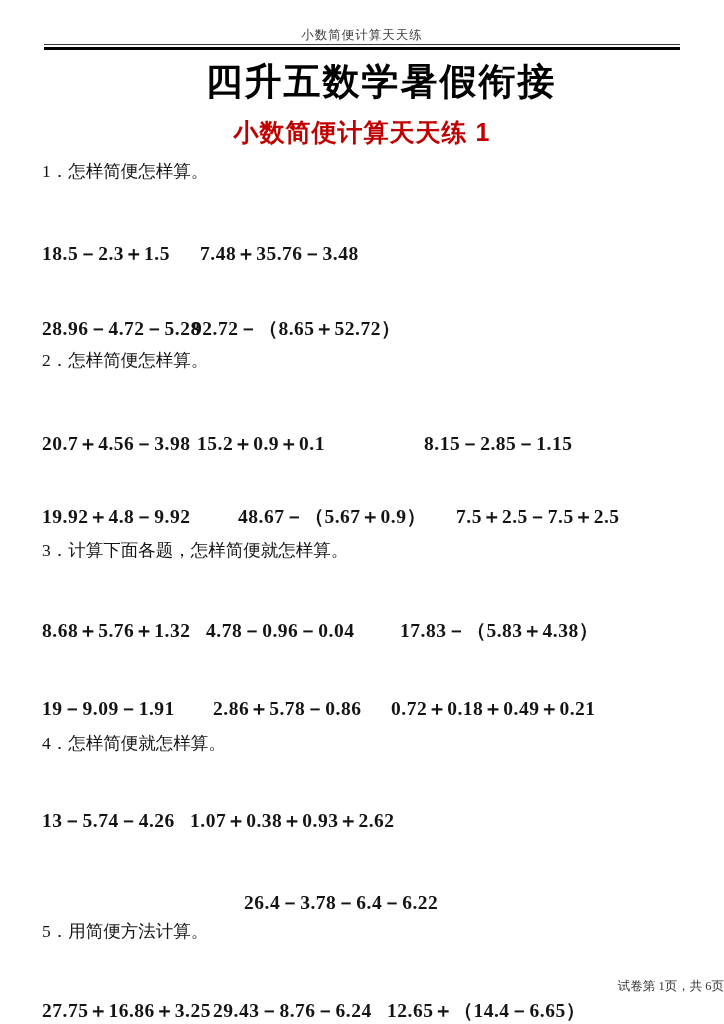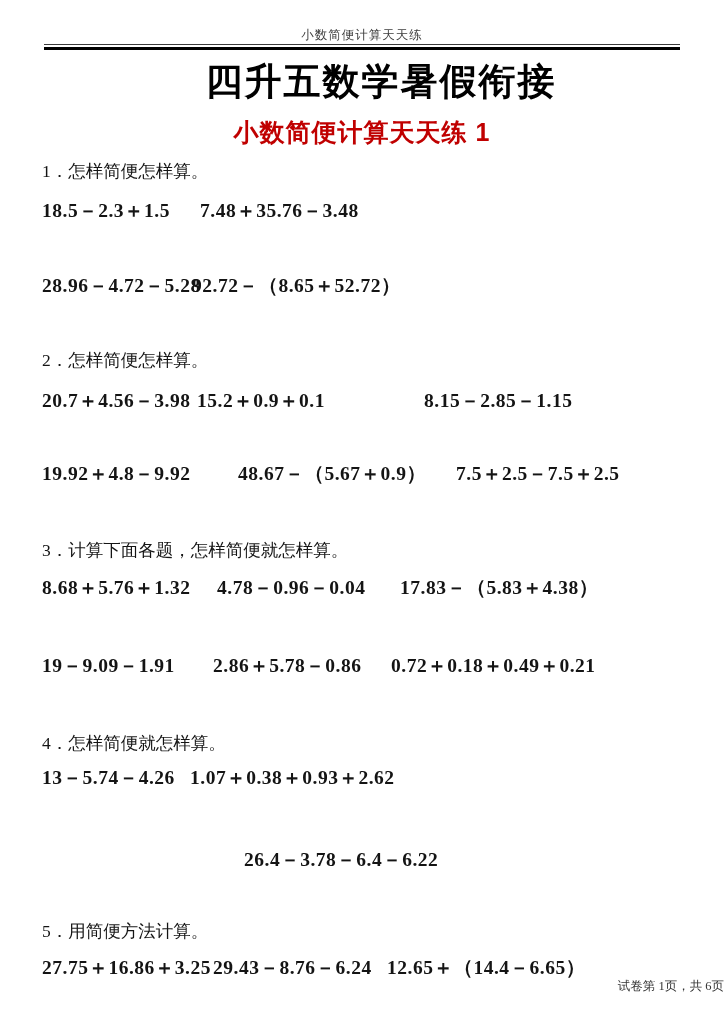--- a/index.html
+++ b/index.html
@@ -76,20 +76,21 @@
     white-space: nowrap;
     text-align: center;
   }
   .expr {
     position: absolute;
     font-size: 19.5px;
     font-weight: 600;
     color: #141414;
     white-space: nowrap;
     letter-spacing: 0.5px;
+    margin-top: 43px;
   }
   .footer-text {
     position: absolute;
     top: 978px;
     left: 0;
     width: 100%;
     text-align: right;
     font-size: 12.5px;
     color: #333333;
   }
@@ -115,21 +116,21 @@
   <div class="stmt" style="top:348px">2．怎样简便怎样算。</div>
   <div class="expr" style="top:387px;left:42px">20.7＋4.56－3.98</div>
   <div class="expr" style="top:387px;left:197px">15.2＋0.9＋0.1</div>
   <div class="expr" style="top:387px;left:424px">8.15－2.85－1.15</div>
   <div class="expr" style="top:460px;left:42px">19.92＋4.8－9.92</div>
   <div class="expr" style="top:460px;left:238px">48.67－（5.67＋0.9）</div>
   <div class="expr" style="top:460px;left:456px">7.5＋2.5－7.5＋2.5</div>
 
   <div class="stmt" style="top:538px">3．计算下面各题，怎样简便就怎样算。</div>
   <div class="expr" style="top:574px;left:42px">8.68＋5.76＋1.32</div>
-  <div class="expr" style="top:574px;left:217px">4.78－0.96－0.04</div>
+  <div class="expr" style="top:574px;left:206px">4.78－0.96－0.04</div>
   <div class="expr" style="top:574px;left:400px">17.83－（5.83＋4.38）</div>
   <div class="expr" style="top:652px;left:42px">19－9.09－1.91</div>
   <div class="expr" style="top:652px;left:213px">2.86＋5.78－0.86</div>
   <div class="expr" style="top:652px;left:391px">0.72＋0.18＋0.49＋0.21</div>
 
   <div class="stmt" style="top:731px">4．怎样简便就怎样算。</div>
   <div class="expr" style="top:764px;left:42px">13－5.74－4.26</div>
   <div class="expr" style="top:764px;left:190px">1.07＋0.38＋0.93＋2.62</div>
   <div class="expr" style="top:846px;left:244px">26.4－3.78－6.4－6.22</div>
 

